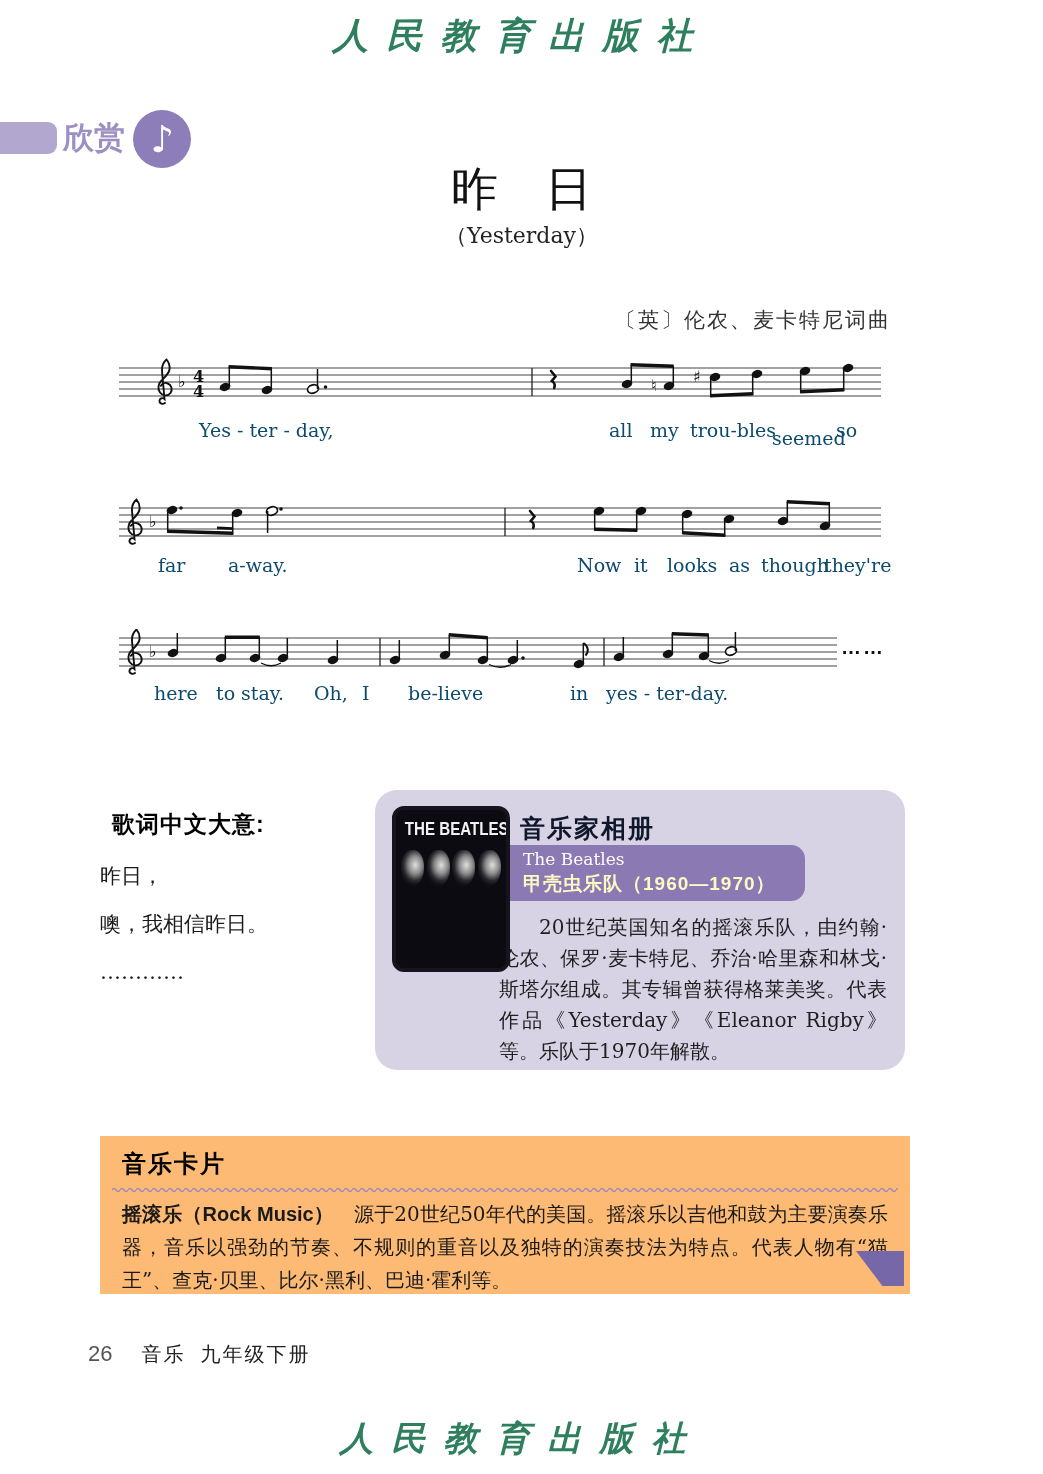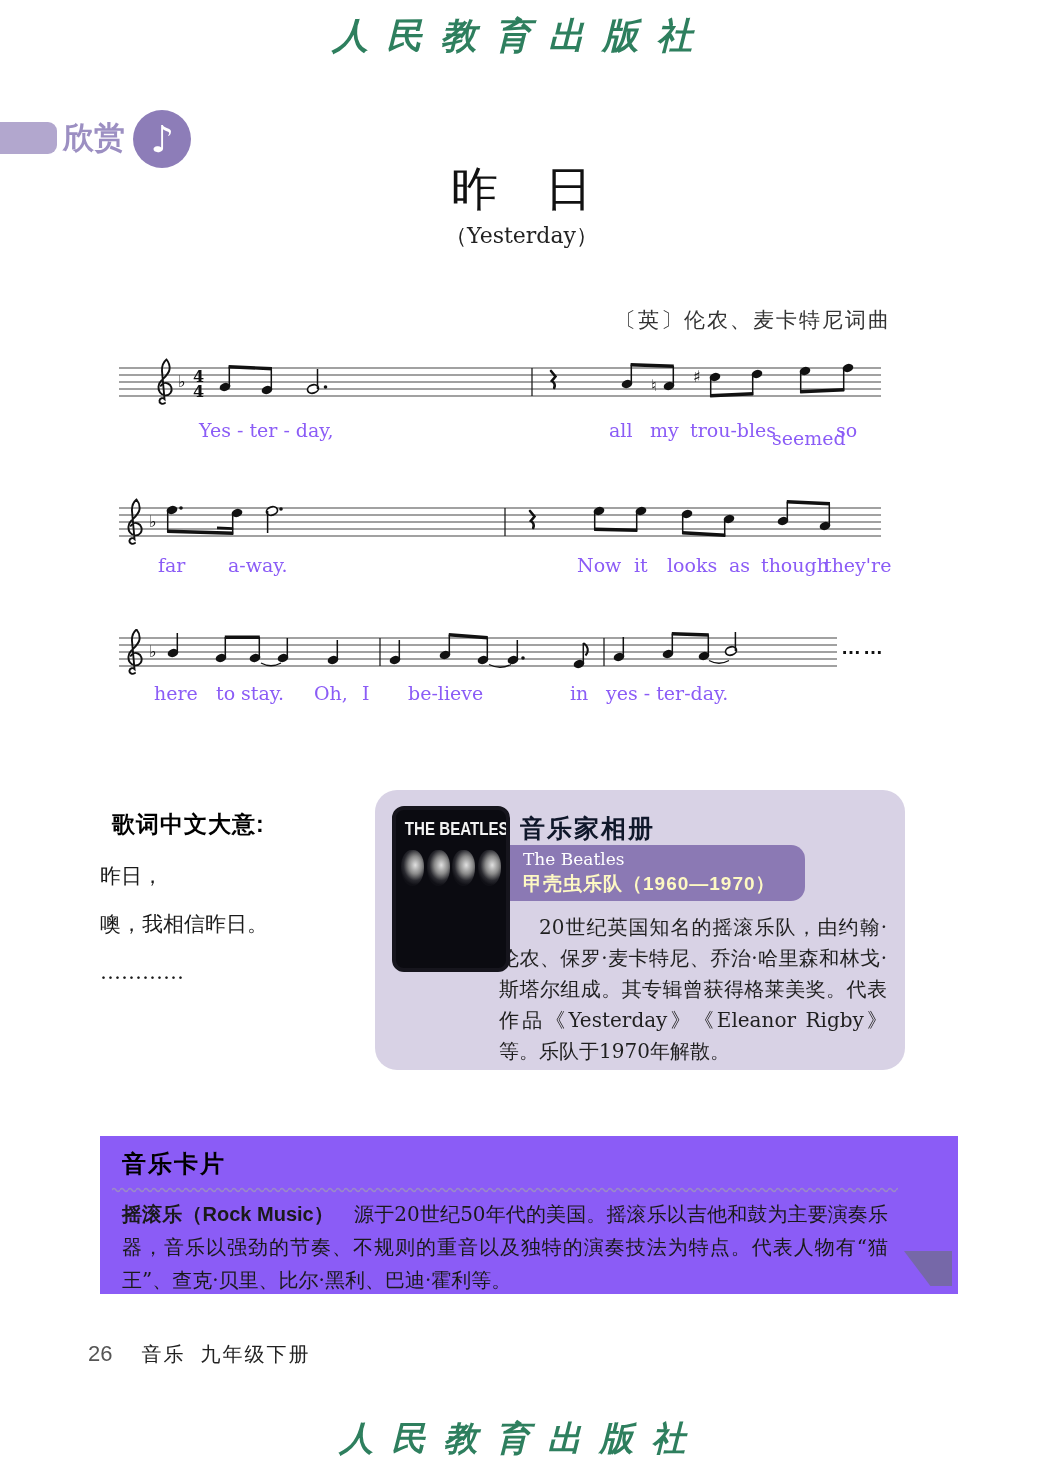--- a/index.html
+++ b/index.html
@@ -31,21 +31,21 @@
   .beam{fill:#111;}
   .nh{fill:#111;}
   .oh{fill:#fff;stroke:#111;stroke-width:1.7;}
   .dt{fill:#111;}
   .clef{fill:none;stroke:#111;stroke-width:1.9;stroke-linecap:round;}
   .acc{font-family:"DejaVu Sans",sans-serif;font-size:16px;fill:#111;}
   .ts{font-family:"DejaVu Serif",serif;font-size:16px;font-weight:bold;fill:#111;}
   .rest{fill:none;stroke:#111;stroke-width:2.6;stroke-linecap:round;}
   .tie{fill:none;stroke:#111;stroke-width:1.3;}
   .flag{fill:none;stroke:#111;stroke-width:2;}
-  .syl{position:absolute;font-family:"DejaVu Serif",serif;font-size:19px;color:#8b5cf6;white-space:nowrap;}
+  .syl{position:absolute;font-family:"DejaVu Serif",serif;font-size:19px;color:#0c4a6e;white-space:nowrap;}
   .cont-dots{position:absolute;left:841px;top:636px;font-size:20px;font-weight:bold;letter-spacing:2px;color:#111;}
   
   .trans{position:absolute;left:100px;top:797px;width:290px;}
   .trans h3{margin:12px;font-size:23px;font-weight:bold;color:#000;letter-spacing:1px;}
   .trans div{font-family:"DejaVu Serif",serif;font-size:21px;line-height:48px;color:#1a1a1a;}
   .trans div:first-of-type{margin-top:8px;}
   
   .album-box{position:absolute;left:375px;top:790px;width:530px;height:280px;background:#d8d2e5;border-radius:22px;}
   .album-heading{position:absolute;left:145px;top:22px;font-size:25px;font-weight:bold;color:#0f172a;letter-spacing:2px;}
   .band-banner{position:absolute;left:110px;top:55px;width:320px;height:56px;background:#8b79b4;border-radius:0 14px 14px 0;}
@@ -54,21 +54,21 @@
   .cover{position:absolute;left:17px;top:16px;width:118px;height:166px;background:#0b0b11;border-radius:12px;
          border:4px solid #16151d;box-sizing:border-box;overflow:hidden;z-index:2;}
   .cover-title{margin-top:9px;text-align:center;color:#f2f2f2;font-size:18px;font-weight:bold;
                letter-spacing:0px;transform:scaleX(0.84);white-space:nowrap;}
   .faces{display:flex;justify-content:space-between;padding:10px 5px 0 5px;}
   .face{width:23px;height:36px;border-radius:45% 45% 50% 50%;
         background:radial-gradient(ellipse 65% 55% at 62% 42%, #e0e0e0 0%, #8a8a8a 45%, #2a2a30 78%, #101016 100%);}
   .album-desc{position:absolute;left:124px;top:122px;width:388px;font-family:"DejaVu Serif",serif;
               font-size:20px;line-height:31px;text-align:justify;text-indent:2em;color:#1f1f1f;}
   
-  .card{position:absolute;left:100px;top:1136px;width:810px;height:158px;background:#8b5cf6;padding-left:48px;}
+  .card{position:absolute;left:100px;top:1136px;width:810px;height:158px;background:#fdba74;}
   .card-heading{position:absolute;left:22px;top:12px;font-size:24px;font-weight:bold;color:#000;letter-spacing:2px;}
   .card-wave{position:absolute;left:12px;top:50px;width:786px;height:8px;}
   .card-body{position:absolute;left:22px;top:62px;width:766px;font-size:20px;line-height:33px;
              text-align:justify;color:#1a1a1a;font-family:"DejaVu Serif",serif;}
   .card-term{font-weight:bold;font-family:"Liberation Sans",sans-serif;}
   .card-fold{position:absolute;right:6px;bottom:8px;width:48px;height:35px;background:#7668a8;
              clip-path:polygon(0 0,100% 0,100% 100%,55% 100%);}
   
   .footer{position:absolute;left:88px;top:1341px;display:flex;align-items:baseline;}
   .footer .pn{font-size:22px;color:#555;}

